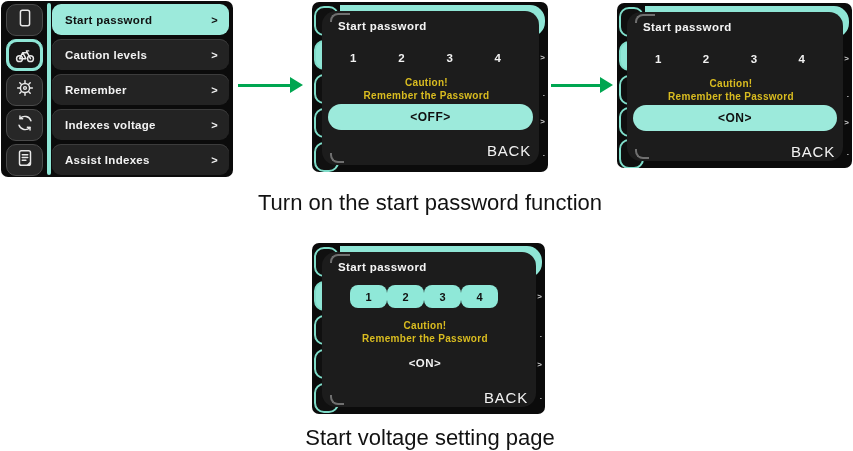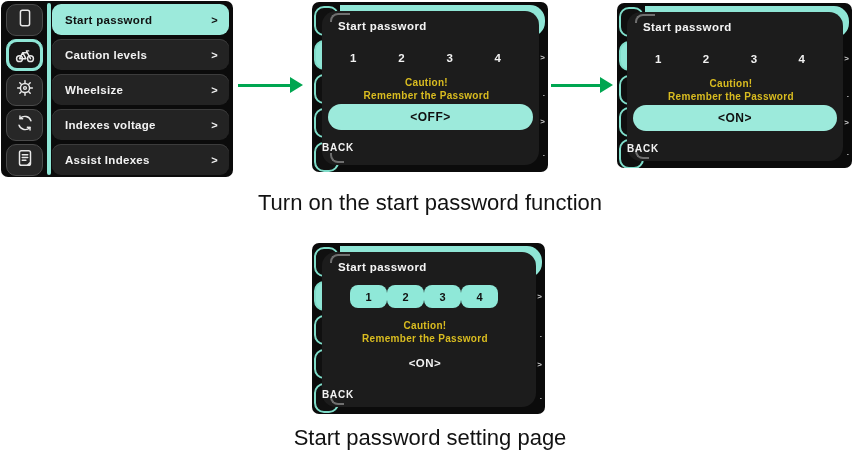--- a/index.html
+++ b/index.html
@@ -63,21 +63,21 @@
     color:#d9bc20; font-weight:bold; font-size:10px; line-height:12.5px;
     letter-spacing:0.3px; }
   .toggle-pill { position:absolute; top:93px; left:6px; right:6px; height:26px;
     background:#9ceadb; border-radius:13px; color:#101010; font-weight:bold;
     font-size:12px; display:flex; align-items:center; justify-content:center;
     letter-spacing:0.5px; }
   .toggle-plain { position:absolute; top:102px; left:0; right:8px;
     text-align:center; color:#f2f2f2; font-weight:bold; font-size:11.5px;
     letter-spacing:0.5px; }
   .back-label { position:absolute; top:131px; left:0; right:8px;
-    text-align:left; color:#f2f2f2; font-weight:bold; font-size:10px;
+    text-align:right; color:#f2f2f2; font-weight:normal; font-size:15px;
     letter-spacing:0.8px; }
   .setting .back-label { top:137px; }
   .setting .toggle-plain { top:105px; }
   .side-marker { position:absolute; right:3px; z-index:3; color:#cfcfcf;
     font-size:8px; font-weight:bold; line-height:8px; }
 
   
   .flow-arrow { position:absolute; height:16px; }
   .flow-arrow .shaft { position:absolute; left:0; right:11px; top:6.5px;
     height:3px; background:#00a651; }
@@ -141,21 +141,21 @@
     <div class="menu-accent"></div>
     <div class="menu-row selected" style="top:3px">
       <span>Start password</span>
       <span class="chev">&gt;</span>
     </div>
     <div class="menu-row" style="top:38px">
       <span>Caution levels</span>
       <span class="chev">&gt;</span>
     </div>
     <div class="menu-row" style="top:73px">
-      <span>Wheelsize</span>
+      <span>Remember</span>
       <span class="chev">&gt;</span>
     </div>
     <div class="menu-row" style="top:108px">
       <span>Indexes voltage</span>
       <span class="chev">&gt;</span>
     </div>
     <div class="menu-row" style="top:143px">
       <span>Assist Indexes</span>
       <span class="chev">&gt;</span>
     </div>
@@ -257,13 +257,13 @@
     </div>
     <div class="caution" style="top:68px">
       <div>Caution!</div>
       <div>Remember the Password</div>
     </div>
     <div class="toggle-plain">&lt;ON&gt;</div>
     <div class="back-label">BACK</div>
   </div>
 </div>
 
-<div class="caption" style="left:260px; top:425px; width:340px;">Start password setting page</div>
+<div class="caption" style="left:260px; top:425px; width:340px;">Start voltage setting page</div>
 
 </body></html>

